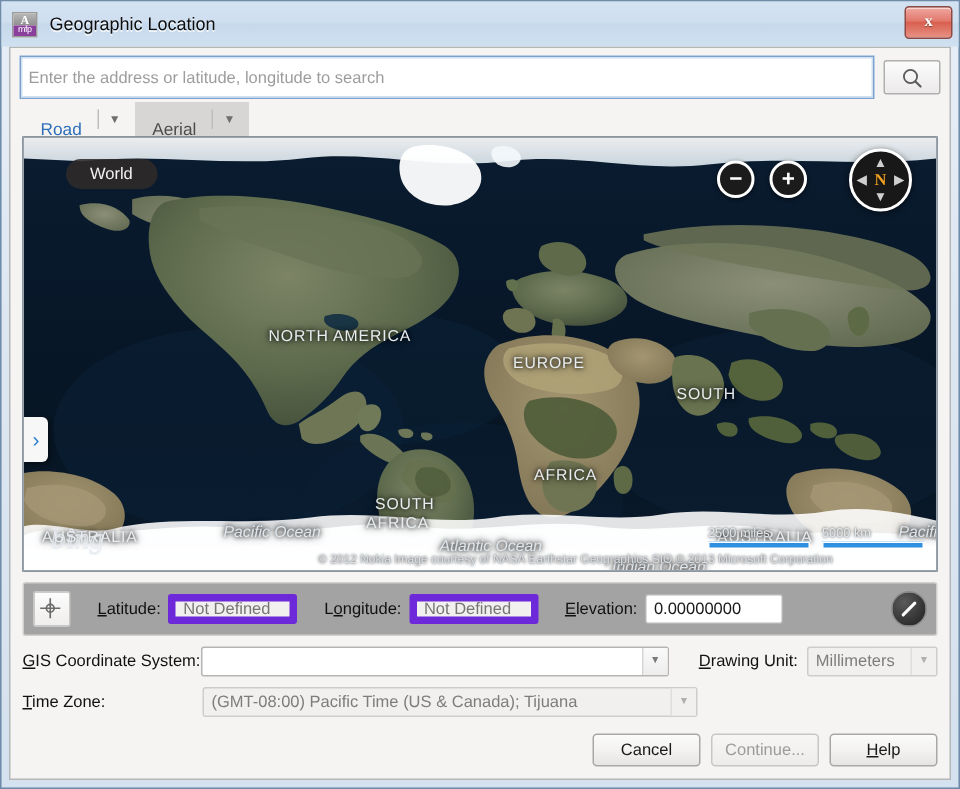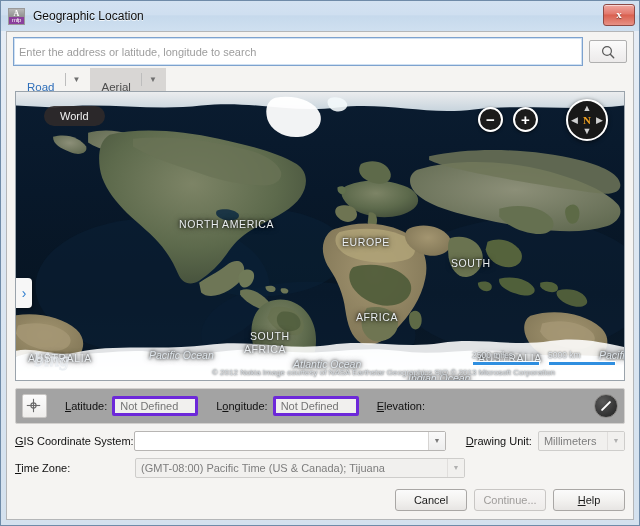--- a/index.html
+++ b/index.html
@@ -363,21 +363,21 @@
     margin-right: 5px;
     white-space: nowrap;
   }
   .field-label .ul { text-decoration: underline; }
   input.txtbox {
     height: 20px;
     box-sizing: border-box;
     font-family: "Liberation Sans", sans-serif;
     font-size: 11px;
     padding: 0 5px;
-    border: 3px solid #6d28d9;
+    border: 5px solid #6d28d9;
     border-radius: 2px;
     background: #f1f0ee;
     color: #9a9a9a;
   }
   input.txtbox.enabled {
     background: #ffffff;
     border: 1px solid #b7b5b3;
     color: #1a1a1a;
   }
   #lat-input  { width: 86px; }
@@ -722,20 +722,21 @@
           </svg>
         </div>
 
         <span class="field-label"><span class="ul">L</span>atitude:</span>
         <input id="lat-input" class="txtbox" type="text" disabled="" placeholder="Not Defined" style="">
 
         <span class="field-label">L<span class="ul">o</span>ngitude:</span>
         <input id="lon-input" class="txtbox" type="text" disabled="" placeholder="Not Defined" style="">
 
         <span class="field-label"><span class="ul">E</span>levation:</span>
+        <input id="elev-input" class="txtbox enabled" type="text" value="0.00000000" style="">
 
         <div id="marker-btn">
           <span class="slash"></span>
         </div>
       </div>
 
       <div class="combo-row">
         <span id="gis-label" class="row-label"><span style="text-decoration:underline;">G</span>IS Coordinate System:</span>
         <div id="gis-combo" class="combo">
           <span class="combo-text"></span>

